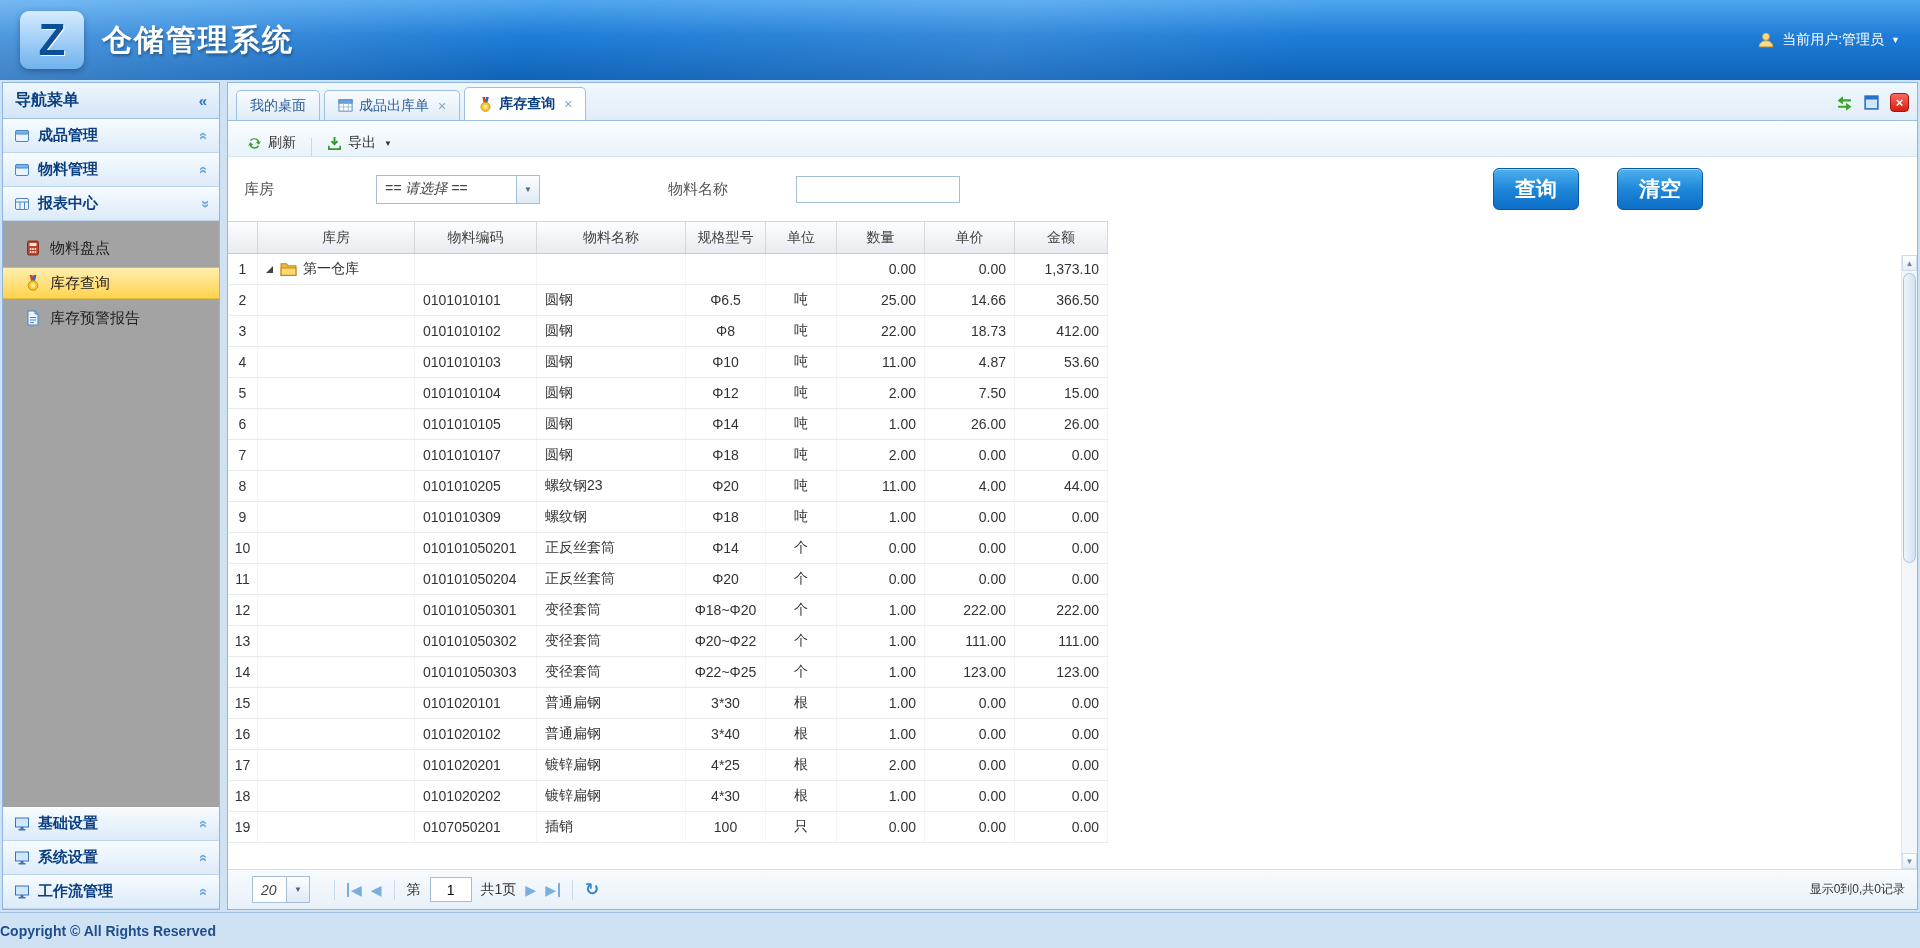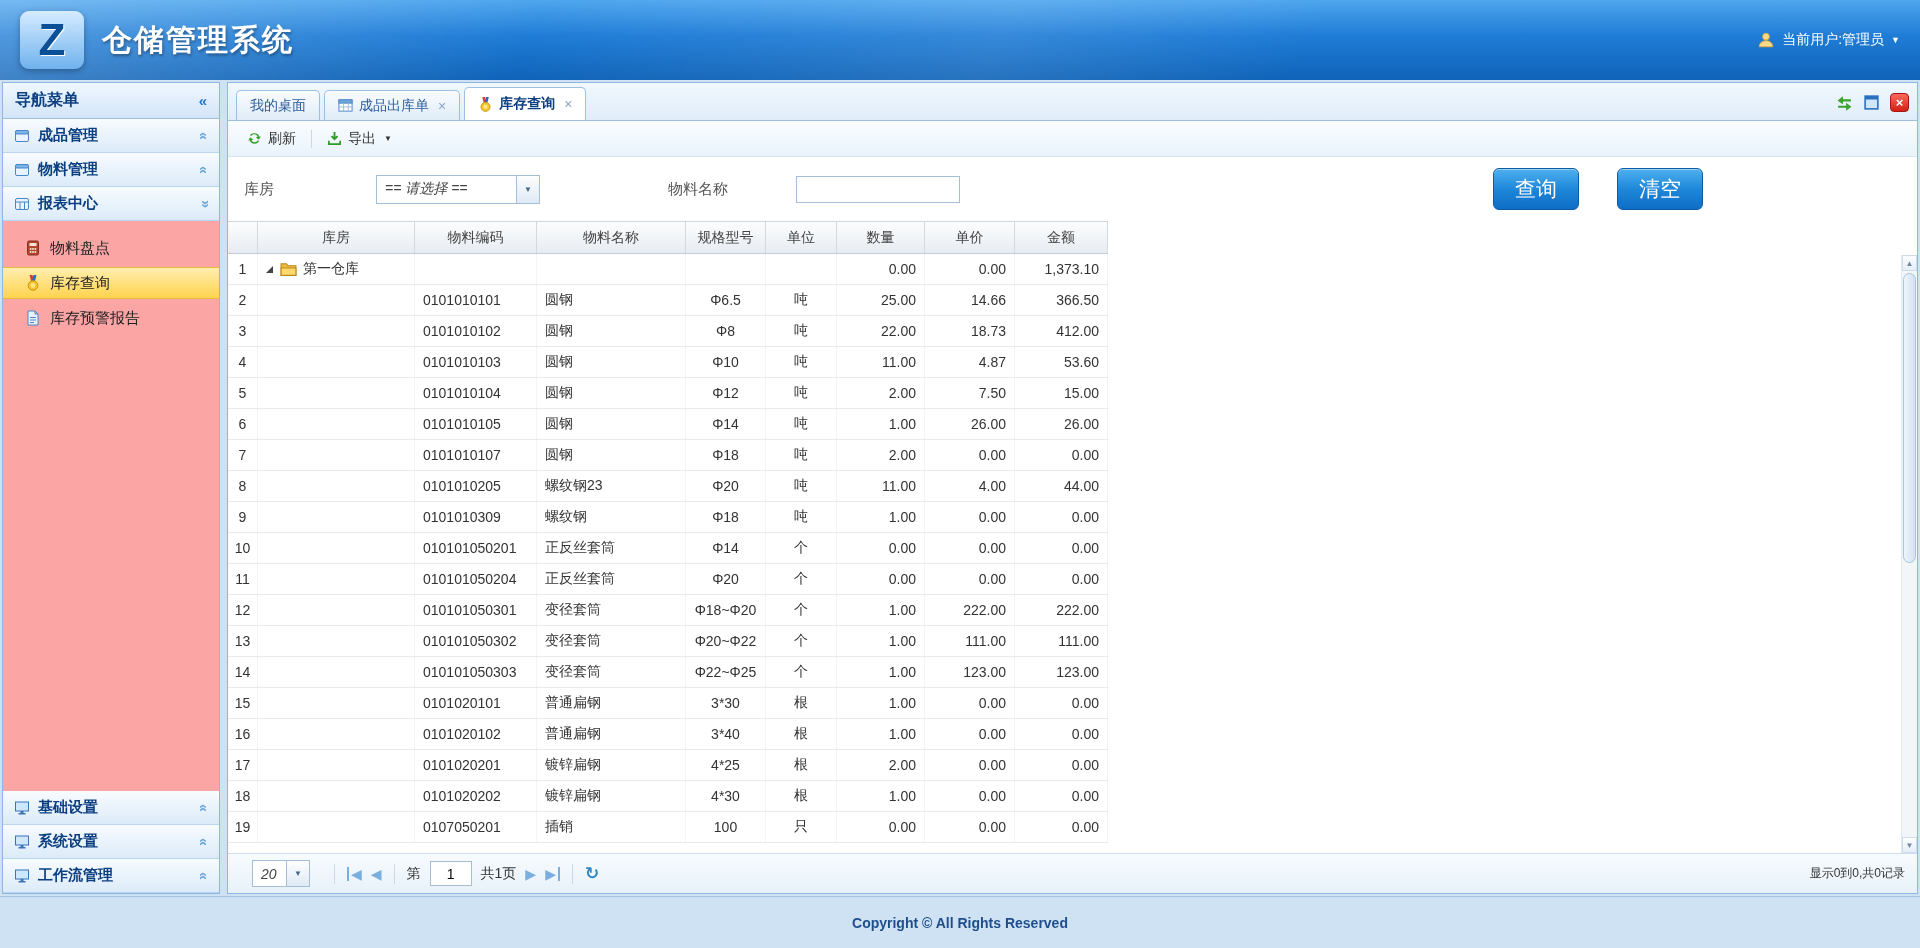--- a/index.html
+++ b/index.html
@@ -26,57 +26,57 @@
   
   .sidebar { width:218px; flex:none; display:flex; flex-direction:column; border:1px solid #8db6e3; background:#fff; }
   .sidebar-header { height:36px; flex:none; background:linear-gradient(180deg,#f0f7fe,#d2e5f8); border-bottom:1px solid #9ebfe0;
           display:flex; align-items:center; padding:0 12px; color:#0c3f81; font-weight:bold; font-size:16px; }
   .collapse-icon { margin-left:auto; color:#2a76c5; font-weight:bold; font-size:15px; cursor:pointer; }
   .acc-header { height:34px; flex:none; background:linear-gradient(180deg,#f7fbfe,#dcebf9); border-bottom:1px solid #bcd5ee;
           display:flex; align-items:center; gap:8px; padding:0 11px; color:#0c3f81; font-weight:bold; font-size:15px; cursor:pointer; }
   .chev { margin-left:auto; color:#6aa2da; font-weight:bold; font-size:14px; display:inline-block; }
   .chev.down { transform:rotate(90deg); }
   .chev.up { transform:rotate(-90deg); }
-  .acc-body { flex:1; background:#fca5a5; padding:8px 0; min-height:0; }
+  .acc-body { flex:1; background:#a3a3a3; padding:8px 0; min-height:0; }
   .menu-item { height:32px; display:flex; align-items:center; gap:9px; padding:0 0 0 22px; font-size:15px; color:#222; cursor:pointer; margin:3px 0; }
   .menu-item.selected { background:linear-gradient(180deg,#ffeeae,#ffd34e); border-top:1px solid #e4bb3a; border-bottom:1px solid #e4bb3a; }
 
   
   .main { flex:1; display:flex; flex-direction:column; border:1px solid #8db6e3; background:#fff; min-width:0; }
   .tabbar { height:38px; flex:none; background:linear-gradient(180deg,#f1f8fd,#e0edf9); border-bottom:1px solid #9cbfe4;
           display:flex; align-items:flex-end; padding:5px 8px 0; gap:4px; }
   .tab { height:30px; display:flex; align-items:center; gap:6px; padding:0 13px; border:1px solid #9cbfe4; border-bottom:none;
           border-radius:5px 5px 0 0; background:linear-gradient(180deg,#fafcfe,#dfecf8); font-size:14px; color:#2c5d9b; cursor:pointer; }
   .tab.active { background:#fff; height:33px; color:#0c3f81; font-weight:bold; }
   .tab-close { color:#8aa6c4; font-size:14px; margin-left:3px; font-weight:normal; }
   .tabbar-tools { margin-left:auto; display:flex; align-items:center; gap:10px; margin-bottom:8px; }
   .tool-close { width:19px; height:19px; border-radius:4px; border:1px solid #a91414;
           background:linear-gradient(180deg,#f96a5d,#d61f12); color:#fff; display:flex; align-items:center; justify-content:center;
           font-size:13px; font-weight:bold; cursor:pointer; }
 
   .toolbar { height:36px; flex:none; background:linear-gradient(180deg,#fafdff,#e9f3fb); border-bottom:1px solid #d5e4f1;
-          display:flex; align-items:center; gap:8px; padding:0 12px; }
+          display:flex; align-items:flex-end; gap:8px; padding:0 12px; }
   .tool-btn { display:flex; align-items:center; gap:6px; padding:4px 7px; border-radius:3px; font-size:14px; color:#333; cursor:pointer; }
   .tb-sep { width:1px; height:18px; background:#c8d8e6; }
   .caret-sm { font-size:8px; color:#333; margin-left:2px; }
 
   
   .filter-row { height:64px; flex:none; display:flex; align-items:center; padding:0 16px; background:#fff; }
   .filter-label { color:#555; font-size:15px; }
   .combo { width:164px; height:29px; border:1px solid #a4bed9; background:#fff; display:flex; align-items:center;
           padding-left:8px; font-size:14px; color:#444; cursor:pointer;font-style:italic; }
   .combo.first { margin-left:102px; }
   .lbl2 { margin-left:128px; }
   .combo-arrow { margin-left:auto; width:23px; align-self:stretch; background:linear-gradient(180deg,#fdfefe,#dfeaf5);
           border-left:1px solid #a4bed9; display:flex; align-items:center; justify-content:center; font-size:8px; color:#46688c; }
   .text-input { width:164px; height:27px; margin-left:68px; border:1px solid #a4bed9; padding:0 6px; font-size:14px;
           font-family:inherit; color:#333; }
   .filter-buttons { margin-left:auto; margin-right:198px; display:flex; gap:38px; }
   .blue-btn { width:86px; height:42px; border-radius:6px; border:1px solid #0b5aa6; cursor:pointer;
-          background:linear-gradient(180deg,#4fb0ef 0%,#1d86d8 52%,#0e6ec7 100%); color:#fff; font-size:21px; font-weight:normal;
+          background:linear-gradient(180deg,#4fb0ef 0%,#1d86d8 52%,#0e6ec7 100%); color:#fff; font-size:21px; font-weight:bold;
           font-family:inherit; box-shadow:inset 0 1px 0 rgba(255,255,255,.45); }
 
   
   .grid-area { flex:1; position:relative; min-height:0; overflow:hidden; background:#fff; }
   .grid { width:880px; }
   .grid-header { display:flex; height:33px; background:linear-gradient(180deg,#fcfdfe,#e7ecf1);
           border-top:1px solid #cfd6dd; border-bottom:1px solid #c5ccd4; }
   .gh-cell { display:flex; align-items:center; justify-content:center; font-size:14px; color:#444;
           border-right:1px solid #d3d9df; cursor:pointer; }
   .grid-row { display:flex; height:31px; border-bottom:1px solid #e8ebee; background:#fff; }
@@ -104,21 +104,21 @@
   .combo.small { width:58px; height:27px; margin:12px; }
   .pg-sep { width:1px; height:20px; background:#ccd9e6; margin:0 3px; }
   .pg-btn { color:#79aede; font-size:14px; cursor:pointer; line-height:1; }
   .pg-first { border-left:2px solid #79aede; padding-left:2px; }
   .pg-last  { border-right:2px solid #79aede; padding-right:2px; }
   .page-input { width:42px; height:25px; border:1px solid #a4bed9; text-align:center; font-size:14px; font-family:inherit; }
   .pg-refresh { color:#2f86c8; font-size:17px; font-weight:bold; cursor:pointer; }
   .pager-right { margin-left:auto; font-size:12px; color:#333; }
 
   
-  .footer { height:52px; flex:none; display:flex; align-items:center; justify-content:center;
+  .footer { height:36px; flex:none; display:flex; align-items:center; justify-content:flex-start;
           border-top:1px solid #a3c3e2; color:#1f4e8c; font-weight:bold; font-size:14px; background:#cfe2f3; }
 
   .mi { flex:none; }
   svg { display:block; }
 </style>
 </head>
 <body>
 
 <div class="app">
 

